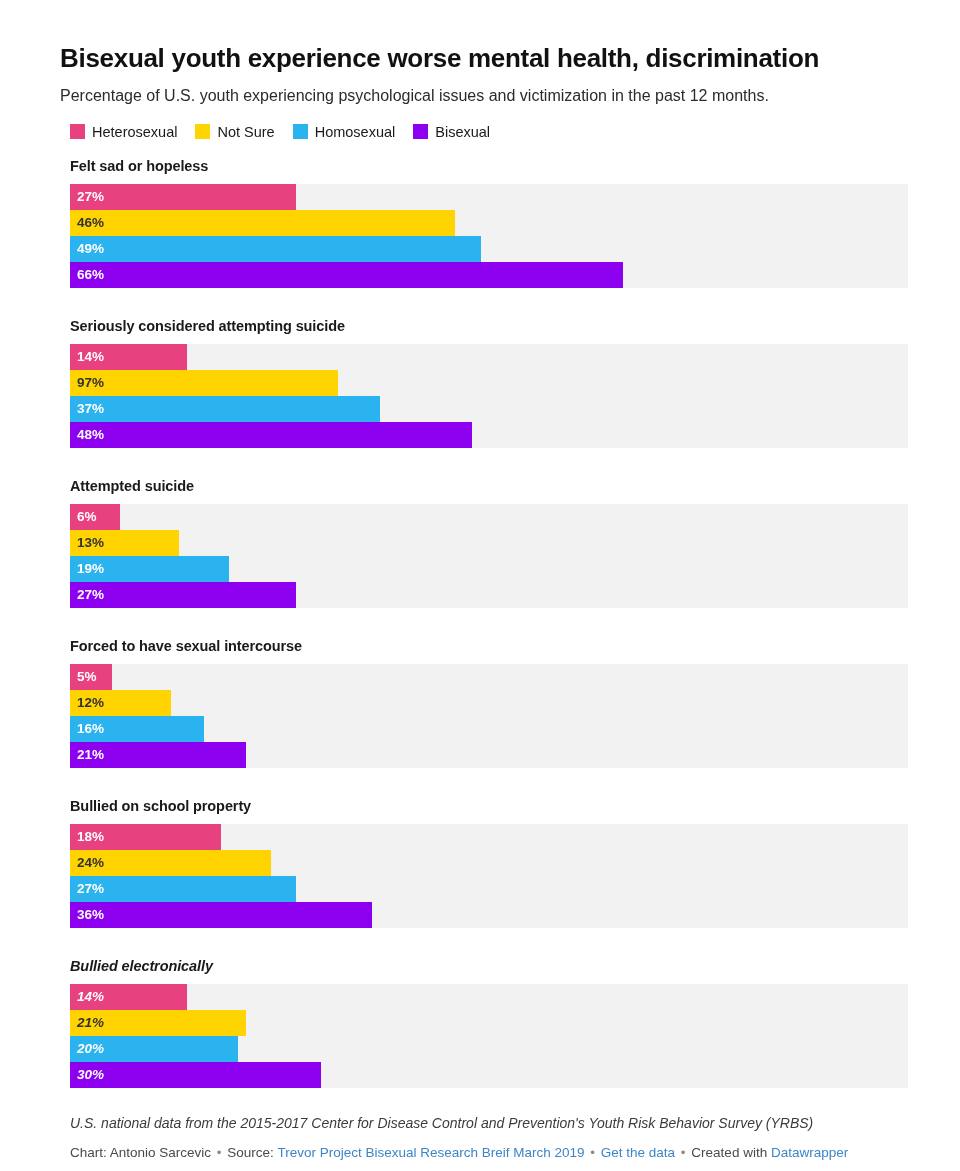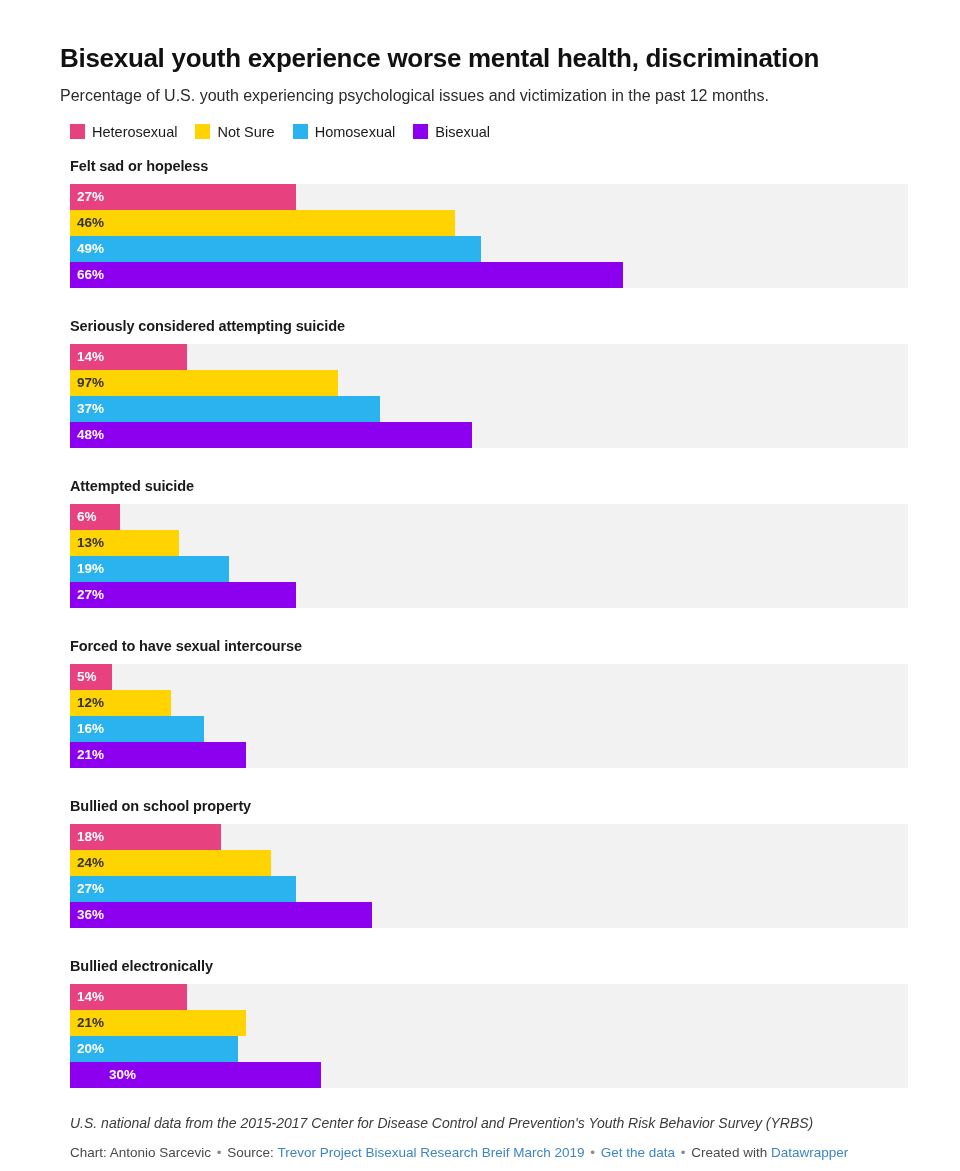--- a/index.html
+++ b/index.html
@@ -59,21 +59,21 @@
     font-size: 14.5px;
     color: #1a1a1a;
     white-space: nowrap;
   }
   .groups {
     margin-top: 16px;
   }
   .group {
     margin-bottom: 30px;
   }
-  .group:last-child { margin-bottom: 0; }
+  .group:last-child { margin-bottom: 0; font-style: italic; }
   .group-title {
     font-size: 14.5px;
     font-weight: bold;
     color: #1a1a1a;
     margin: 0 0 8px 10px;
     letter-spacing: -0.1px;
   }
   .track-wrap {
     position: relative;
     width: 838px;
@@ -291,21 +291,21 @@
             <div class="bar" style="width: 21%; background: rgb(255, 212, 0);">
               <span class="bar-value" style="color: rgb(51, 51, 51);">21%</span>
             </div>
           </div>
           <div class="bar-row">
             <div class="bar" style="width: 20%; background: rgb(43, 179, 239);">
               <span class="bar-value" style="color: rgb(255, 255, 255);">20%</span>
             </div>
           </div>
           <div class="bar-row">
-            <div class="bar" style="width: 30%; background: rgb(140, 0, 239); padding-left: 32px;">
+            <div class="bar" style="width: 30%; background: rgb(140, 0, 239);">
               <span class="bar-value" style="color: rgb(255, 255, 255);">30%</span>
             </div>
           </div>
         </div>
       </div>
     </div>
 
   <div class="footer">
     <div class="footer-note">U.S. national data from the 2015-2017 Center for Disease Control and Prevention's Youth Risk Behavior Survey (YRBS)</div>
     <div class="footer-credit">

